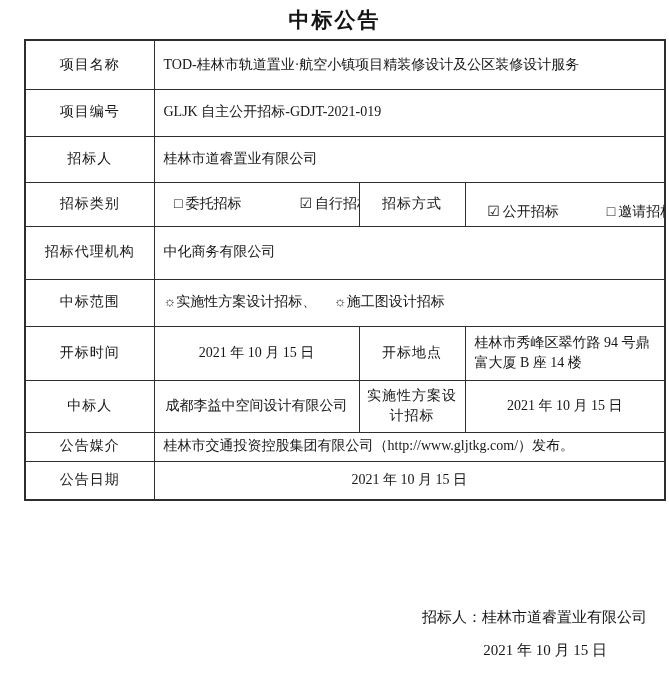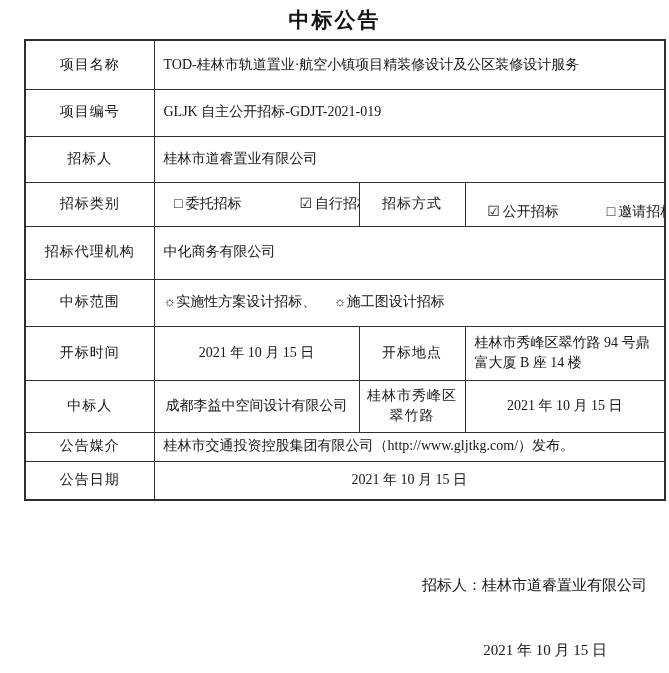--- a/index.html
+++ b/index.html
@@ -53,21 +53,21 @@
   tr.r9{height:52px;}
   tr.r10{height:29px;}
   tr.r11{height:39px;}
   .optrow{display:flex;justify-content:center;gap:26px;}
   .optrow2{display:flex;justify-content:center;gap:16px;margin-top:16px;}
   .opt{white-space:nowrap;padding-left:32px;}
   .opt .box{margin-right:3px;}
   .scope .itm{margin-right:14px;}
   .sig-bidder{
     position:absolute;
-    top:576px; right:22px;
+    top:608px; right:22px;
     font-size:15px;
   }
   .sig-date{
     position:absolute;
     top:641px; right:62px;
     font-size:15px;
   }
 </style>
 </head>
 <body>
@@ -123,21 +123,21 @@
     </tr>
     <tr class="r7">
       <td class="lbl">开标时间</td>
       <td class="val-center">2021 年 10 月 15 日</td>
       <td class="lbl">开标地点</td>
       <td class="val-left">桂林市秀峰区翠竹路 94 号鼎富大厦 B 座 14 楼</td>
     </tr>
     <tr class="r8">
       <td class="lbl">中标人</td>
       <td class="val-center">成都李益中空间设计有限公司</td>
-      <td class="lbl">桂林市秀峰区翠竹路</td>
+      <td class="lbl">实施性方案设计招标</td>
       <td class="val-center">2021 年 10 月 15 日</td>
     </tr>
     <tr class="r10">
       <td class="lbl">公告媒介</td>
       <td class="val-left" colspan="3">桂林市交通投资控股集团有限公司（http://www.gljtkg.com/）发布。</td>
     </tr>
     <tr class="r11">
       <td class="lbl">公告日期</td>
       <td class="val-center" colspan="3">2021 年 10 月 15 日</td>
     </tr>

